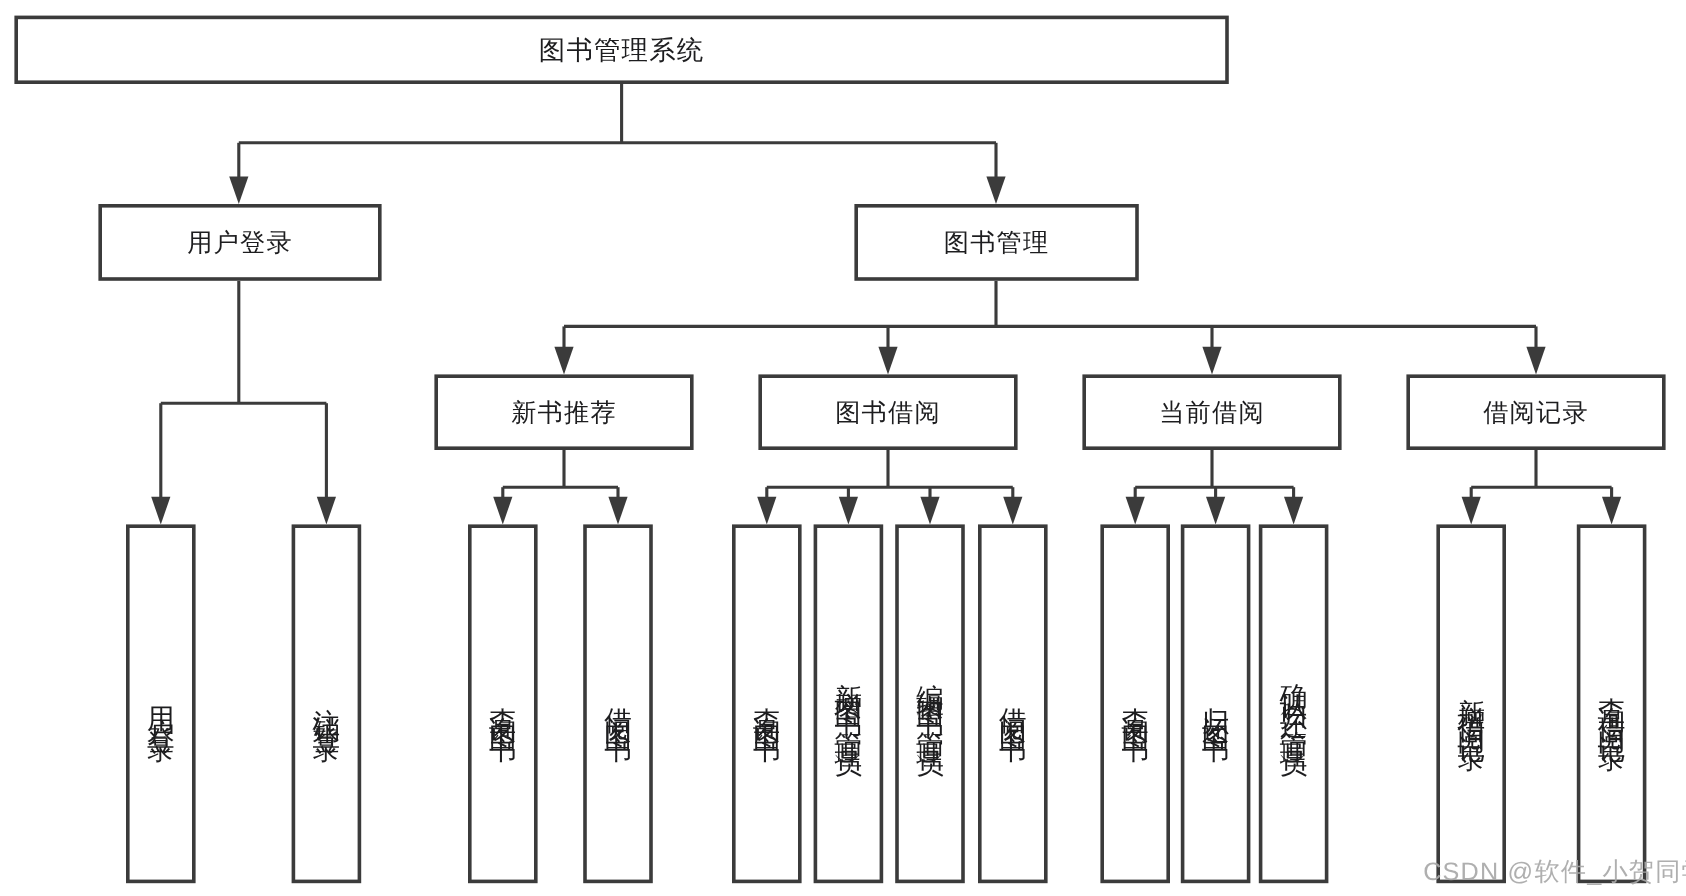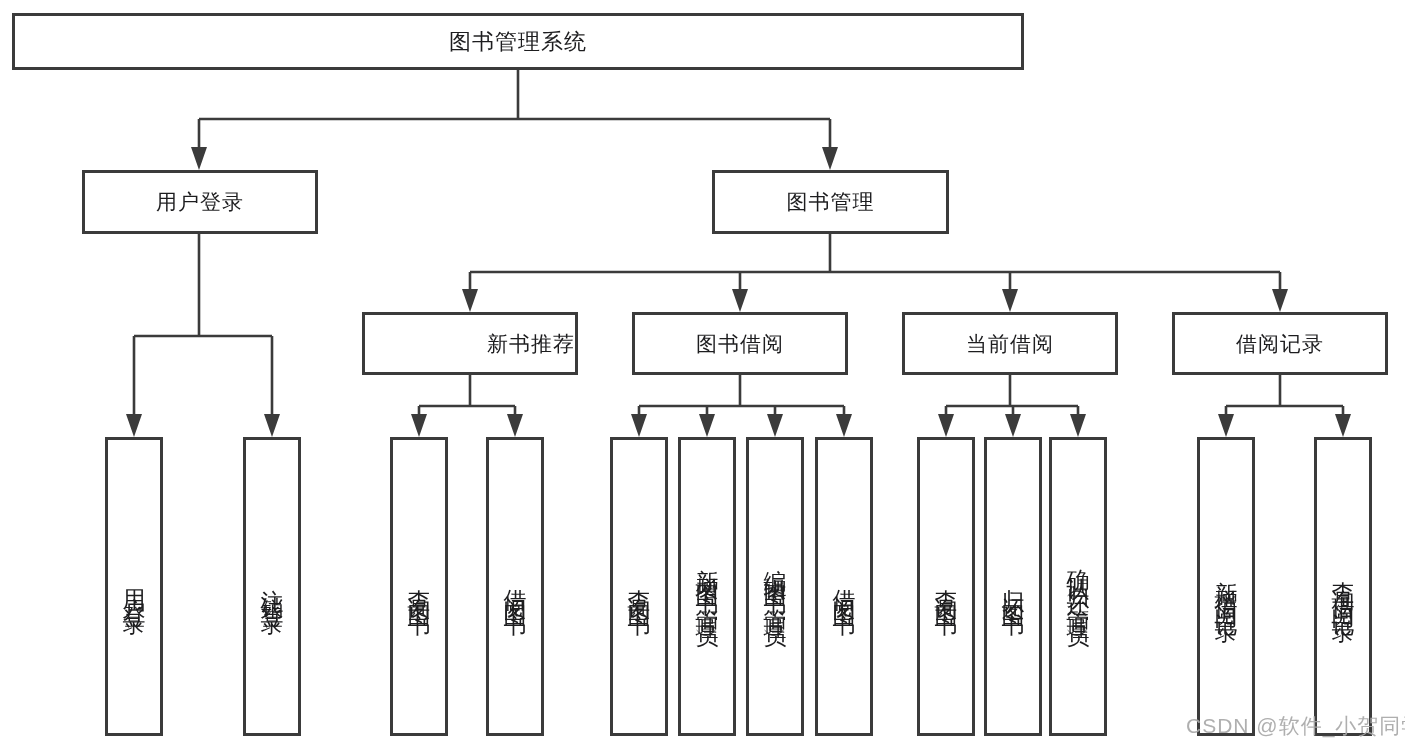--- a/index.html
+++ b/index.html
@@ -122,21 +122,21 @@
     <span>图书管理系统</span>
   </div>
 
   <div class="node h" style="left:82px;top:170px;width:236px;height:64px;">
     <span>用户登录</span>
   </div>
   <div class="node h" style="left:712px;top:170px;width:237px;height:64px;align-items:center;">
     <span>图书管理</span>
   </div>
 
-  <div class="node h" style="left:362px;top:312px;width:216px;height:63px;justify-content:flex-end;">
+  <div class="node h" style="left:362px;top:312px;width:216px;height:63px;">
     <span>新书推荐</span>
   </div>
   <div class="node h" style="left:632px;top:312px;width:216px;height:63px;">
     <span>图书借阅</span>
   </div>
   <div class="node h" style="left:902px;top:312px;width:216px;height:63px;">
     <span>当前借阅</span>
   </div>
   <div class="node h" style="left:1172px;top:312px;width:216px;height:63px;">
     <span>借阅记录</span>

